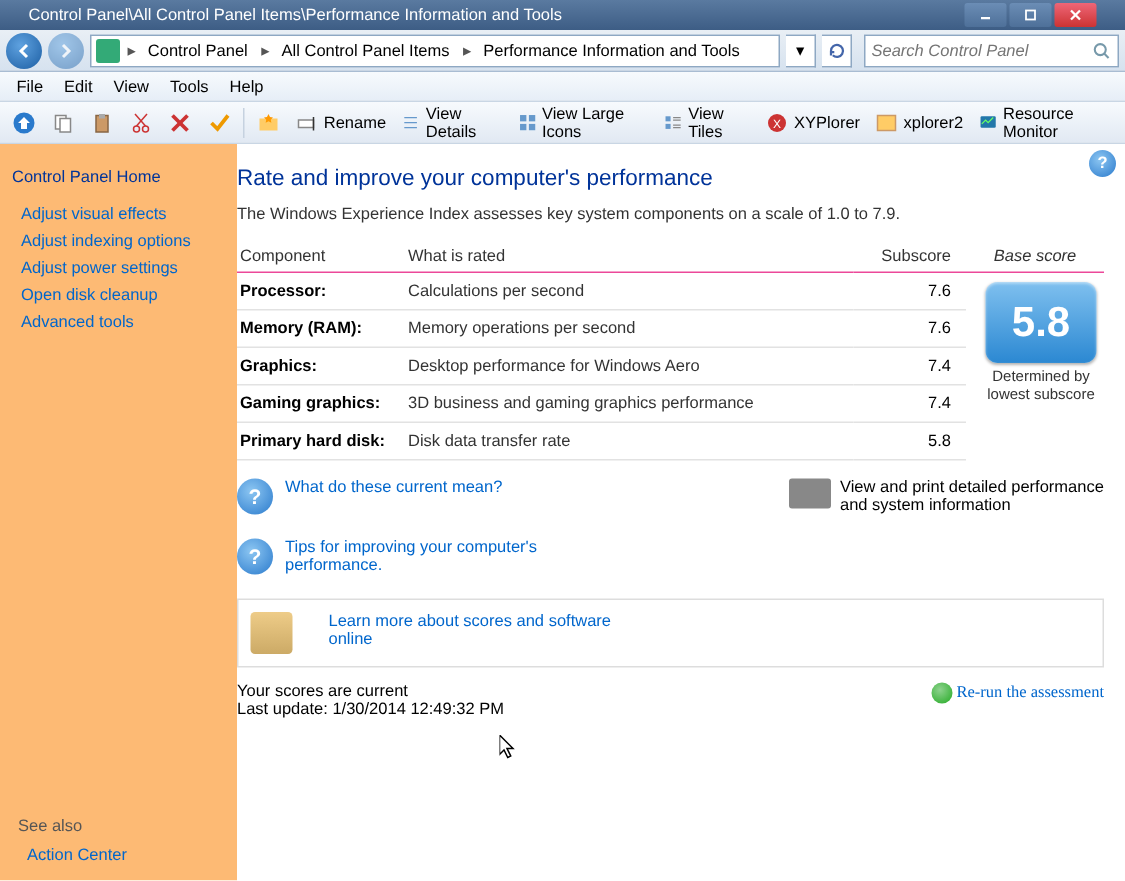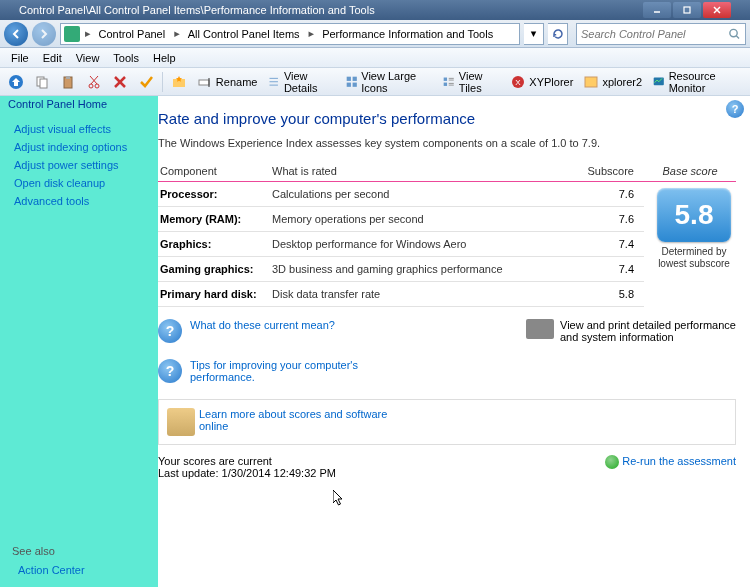--- a/index.html
+++ b/index.html
@@ -33,21 +33,21 @@
 .menubar span { padding: 2px 7px; }
 
 
 .toolbar { height: 28px; background: linear-gradient(#f7fafd,#e1e9f3); border-bottom: 1px solid #c9d6e4; display: flex; align-items: center; gap: 2px; padding: 0 4px; font-size: 11px; }
 .tbtn { height: 22px; display: flex; align-items: center; gap: 3px; padding: 0 4px; }
 .tbtn .tic { width: 16px; height: 16px; display: flex; align-items: center; justify-content: center; }
 .tsep { width: 1px; height: 20px; background: #c6d2e0; margin: 0 2px; }
 
 
 .main { display: flex; height: calc(587px - 20px - 28px - 20px - 28px); }
-.sidebar { width: 158px; background: #5eead4; padding: 2px 8px; font-size: 11px; }
+.sidebar { width: 158px; background: #fdba74; padding: 16px 8px; font-size: 11px; }
 .sidebar .home { color: #003399; margin-bottom: 10px; }
 .sidebar a { display: block; color: #0066cc; text-decoration: none; padding: 3px 6px; }
 .sidebar .seealso { position: absolute; bottom: 8px; left: 12px; }
 .sidebar .seealso .hdr { color: #555; margin-bottom: 4px; }
 
 .content { flex: 1; padding: 8px 14px 8px 0; position: relative; font-size: 11px; }
 .content h1 { color: #003399; font-weight: normal; font-size: 15px; margin: 6px 0 10px; }
 .content .intro { color: #333; margin-bottom: 12px; }
 .helpicon { position: absolute; top: 4px; right: 6px; width: 18px; height: 18px; border-radius: 9px; background: radial-gradient(circle at 40% 35%,#8cc6f2,#2a7acc); color: #fff; display: flex; align-items: center; justify-content: center; font-weight: bold; }
 
@@ -63,28 +63,28 @@
 .basebox { text-align: center; padding: 2px 0; }
 .bigscore { width: 74px; height: 54px; margin: 0 auto 4px; border-radius: 8px; background: linear-gradient(#7fc0ef,#2b88d2); display: flex; align-items: center; justify-content: center; color: #fff; font-size: 28px; font-weight: bold; box-shadow: inset 0 1px 2px rgba(255,255,255,.5), 0 1px 2px rgba(0,0,0,.3); }
 .basebox .cap { font-size: 10px; color: #333; line-height: 1.2; }
 
 .helprow { display: flex; gap: 8px; padding: 8px 0; align-items: flex-start; }
 .helprow .qicn { width: 24px; height: 24px; border-radius: 12px; background: radial-gradient(circle at 40% 35%,#8cc6f2,#2a7acc); color: #fff; display: flex; align-items: center; justify-content: center; font-weight: bold; font-size: 14px; flex-shrink: 0; }
 .helprow a { color: #0066cc; text-decoration: none; }
 .printbox { display: flex; gap: 6px; align-items: flex-start; }
 .printbox .picn { width: 28px; height: 20px; background: #888; border-radius: 2px; flex-shrink: 0; }
 
-.learnbox { border: 1px solid #ddd; padding: 8px; margin: 8px 0; display: flex; gap: 4px; align-items: flex-start; }
+.learnbox { border: 1px solid #ddd; padding: 8px; margin: 8px 0; display: flex; gap: 24px; align-items: flex-start; }
 .learnbox .licn { width: 28px; height: 28px; background: linear-gradient(#ec8,#ca6); border-radius: 3px; flex-shrink: 0; }
 .learnbox a { color: #0066cc; text-decoration: none; }
 
 .status { margin-top: 10px; }
 .rerun { float: right; }
 .rerun .sicn { width: 14px; height: 14px; display: inline-block; vertical-align: middle; background: radial-gradient(circle at 40% 35%,#8ed28e,#2a2); border-radius: 7px; position: relative; }
-.rerun a { color: #0066cc; text-decoration: none; }
+.rerun a { color: #0066cc; text-decoration: none; font-family: Liberation Serif, serif; }
 
 .cursor { position: absolute; left: 333px; top: 490px; width: 12px; height: 18px; pointer-events: none; }
 </style>
 </head>
 <body>
 
 <div class="titlebar">
   <span class="title">Control Panel\All Control Panel Items\Performance Information and Tools</span>
   <div class="winbtn min">
       <svg viewBox="0 0 10 10">

